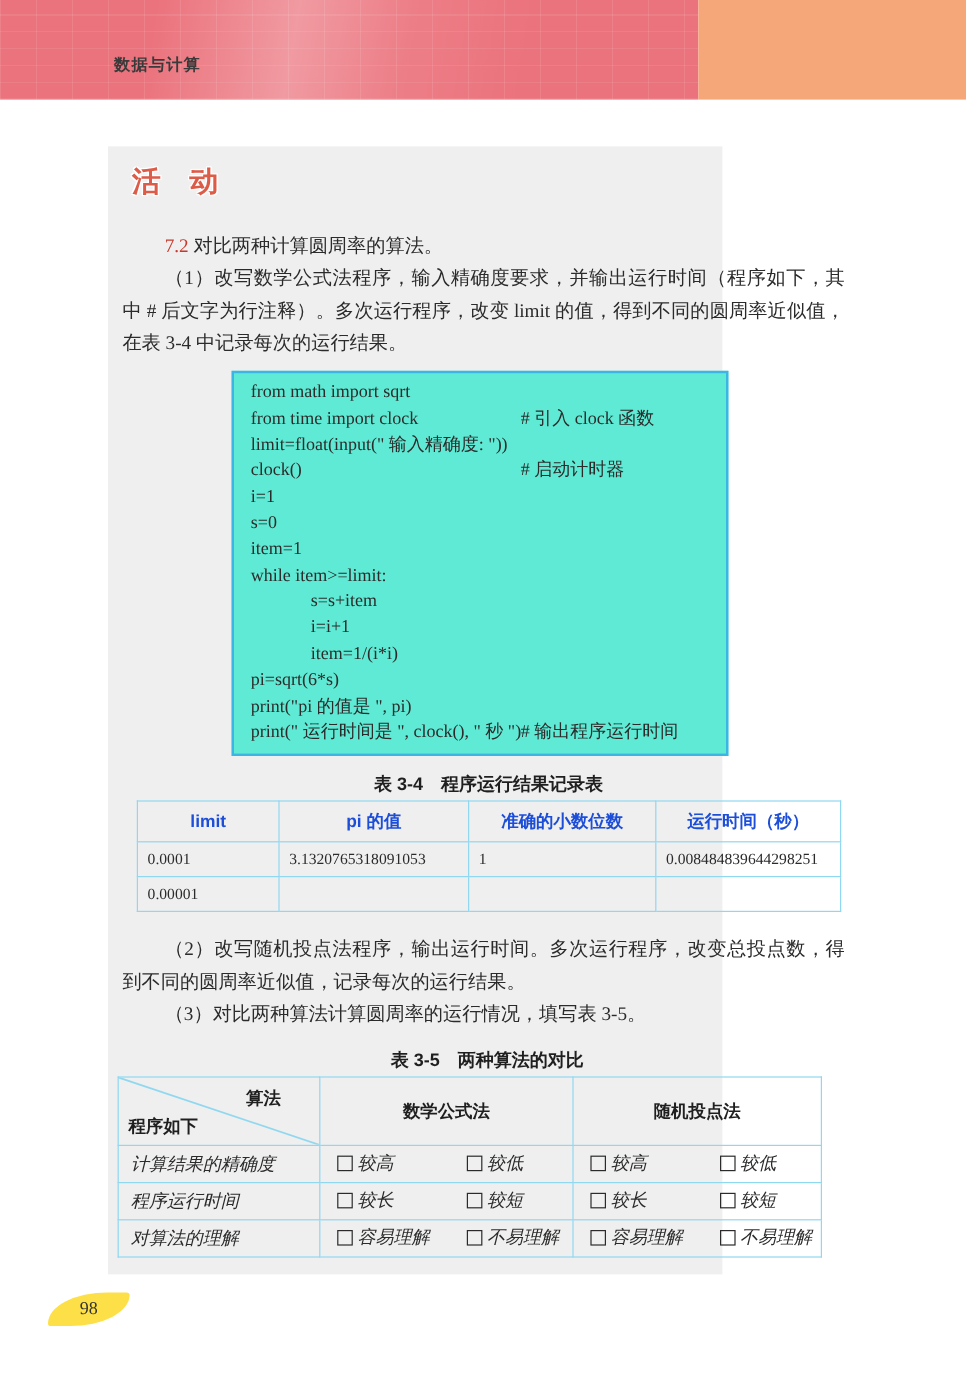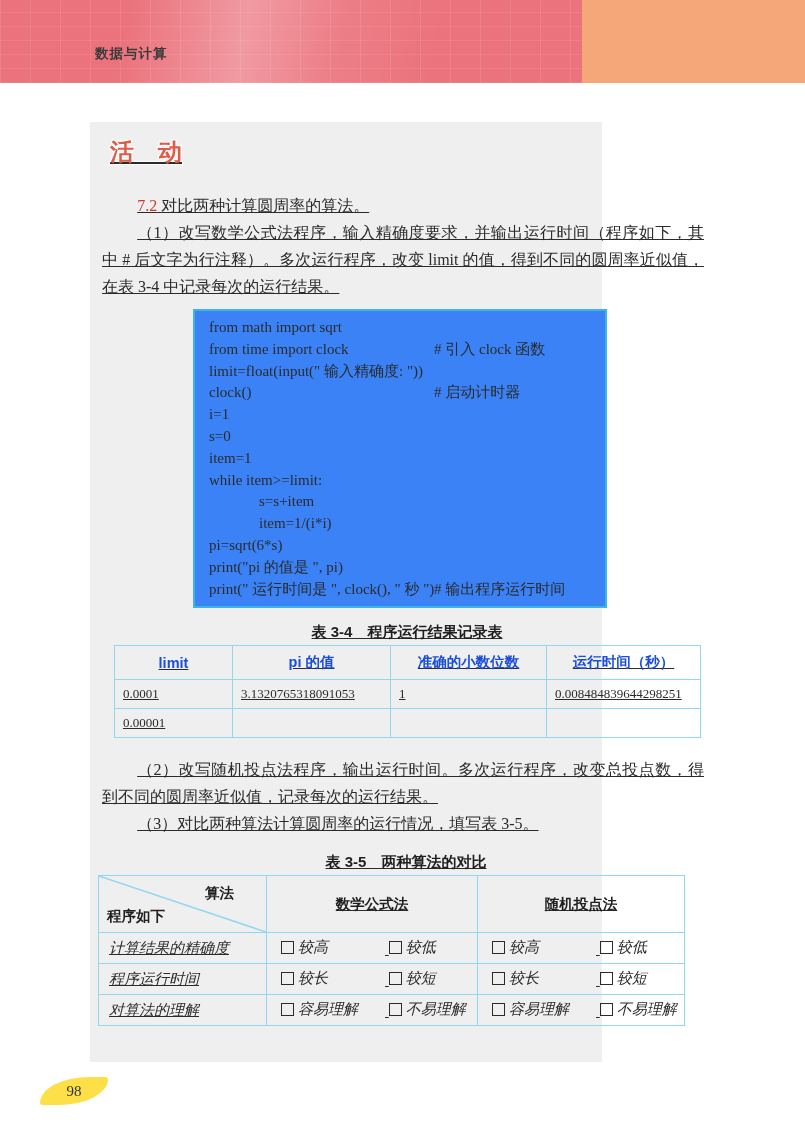--- a/index.html
+++ b/index.html
@@ -20,38 +20,38 @@
     position:absolute;left:95px;top:45px;
     font-family:"Liberation Sans","DejaVu Sans",sans-serif;
     font-size:13.5px;font-weight:bold;color:#3a3a3a;letter-spacing:1px;
   }
   .corner-block{
     position:absolute;left:582px;top:0;width:223px;height:83px;background:#f6a77a;
   }
   
   .panel{
     position:absolute;left:90px;top:122px;width:512px;height:940px;
-    background:#efefef;padding-top:14px;box-sizing:border-box;text-decoration:underline;
+    background:#efefef;padding-top:14px;box-sizing:border-box;
   }
   .activity-heading{
     margin:0 0 0 20px;height:32px;line-height:32px;
     font-family:"Liberation Sans","DejaVu Sans",sans-serif;
     font-size:24px;font-weight:bold;color:#dd5c48;
     text-shadow:1px 1px 0 #fff,-1px -1px 0 #fff,1px -1px 0 #fff,-1px 1px 0 #fff,0 0 3px #fff;
   }
   .para{
     margin:0 26px 0 12px;width:602px;
     font-size:16px;line-height:27px;text-align:justify;text-indent:2.2em;
   }
   .intro-line{margin-top:24px;}
   .num-red{color:#c9392b;}
   
   .code-box{
     margin:9px 0 0 103px;width:414px;box-sizing:border-box;
-    border:2px solid #3cb4e4;padding:6px 14px;background:#3b82f6;
+    border:2px solid #3cb4e4;padding:6px 14px;background:#5eead4;
   }
   .cline{position:relative;height:21.8px;line-height:21.8px;font-size:15px;white-space:nowrap;}
   .cline .cc{display:inline-block;}
   .cline.ind .cc{padding-left:50px;}
   .cline .cm{position:absolute;left:225px;top:0;}
   
   .tbl-caption{
     margin:13px 0 2px 24px;width:586px;height:22px;line-height:22px;text-align:center;
     font-family:"Liberation Sans","DejaVu Sans",sans-serif;font-size:15px;font-weight:bold;color:#1f1f1f;
   }
@@ -112,20 +112,21 @@
   <div class="code-box">
     <div class="cline"><span class="cc">from math import sqrt</span></div>
     <div class="cline"><span class="cc">from time import clock</span><span class="cm"># 引入 clock 函数</span></div>
     <div class="cline"><span class="cc">limit=float(input(" 输入精确度: "))</span></div>
     <div class="cline"><span class="cc">clock()</span><span class="cm"># 启动计时器</span></div>
     <div class="cline"><span class="cc">i=1</span></div>
     <div class="cline"><span class="cc">s=0</span></div>
     <div class="cline"><span class="cc">item=1</span></div>
     <div class="cline"><span class="cc">while item&gt;=limit:</span></div>
     <div class="cline ind"><span class="cc">s=s+item</span></div>
+    <div class="cline ind"><span class="cc">i=i+1</span></div>
     <div class="cline ind"><span class="cc">item=1/(i*i)</span></div>
     <div class="cline"><span class="cc">pi=sqrt(6*s)</span></div>
     <div class="cline"><span class="cc">print("pi 的值是 ", pi)</span></div>
     <div class="cline"><span class="cc">print(" 运行时间是 ", clock(), " 秒 ")</span><span class="cm"># 输出程序运行时间</span></div>
   </div>
 
   <div class="tbl-caption">表 3-4　程序运行结果记录表</div>
   <table class="t34">
     <colgroup>
         <col style="width:118px">

